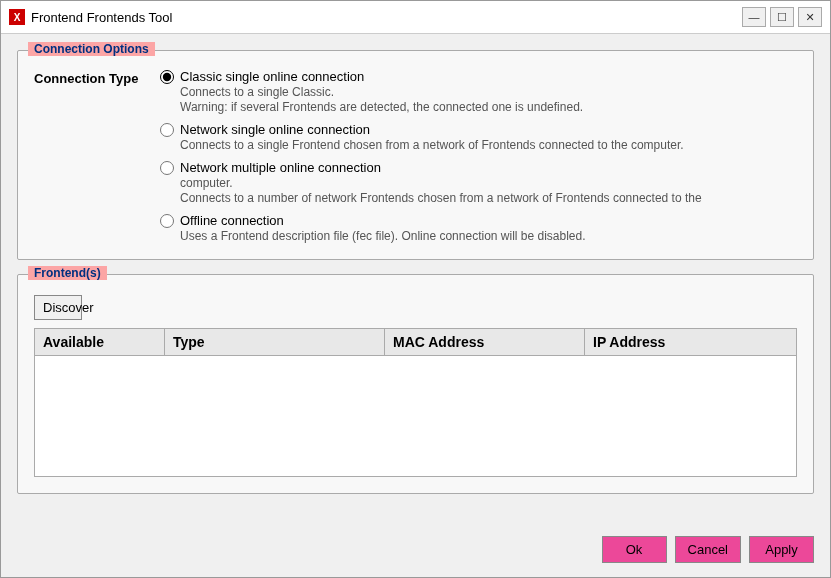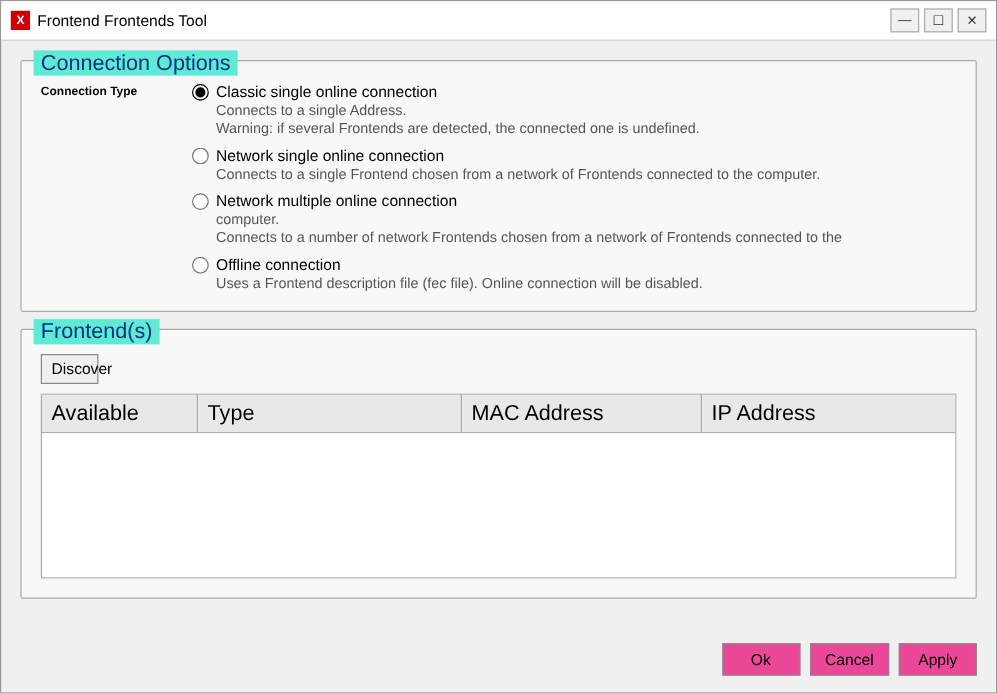--- a/index.html
+++ b/index.html
@@ -73,34 +73,34 @@
       border: 1px solid #aaa;
       border-radius: 2px;
       padding: 12px 16px 16px 16px;
       position: relative;
       background: #f8f8f8;
     }
     .group-box-legend {
       position: absolute;
       top: -9px;
       left: 10px;
-      background: #5eead4;
+      background: #fca5a5;
       padding: 0 6px;
-      font-weight: normal;
+      font-weight: bold;
       color: #003080;
-      font-size: 18px;
+      font-size: 12px;
     }
     .connection-options-layout {
       display: flex;
       gap: 16px;
       padding-top: 6px;
     }
     .connection-type-label {
       font-weight: bold;
-      font-size: 10px;
+      font-size: 13px;
       white-space: nowrap;
       padding-top: 2px;
       min-width: 110px;
     }
     .radio-group {
       display: flex;
       flex-direction: column;
       gap: 8px;
     }
     .radio-option {
@@ -150,22 +150,22 @@
       background: #fff;
     }
     .table-header {
       display: grid;
       grid-template-columns: 130px 220px 200px 1fr;
       background: #e8e8e8;
       border-bottom: 1px solid #aaa;
     }
     .table-header-cell {
       padding: 5px 8px;
-      font-size: 18px;
-      font-weight: normal;
+      font-size: 14px;
+      font-weight: bold;
       border-right: 1px solid #aaa;
     }
     .table-header-cell:last-child { border-right: none; }
     .table-body {
       min-height: 120px;
       background: #fff;
     }
     
     .bottom-bar {
       display: flex;
@@ -206,21 +206,21 @@
       <span class="group-box-legend">Connection Options</span>
       <div class="connection-options-layout">
         <span class="connection-type-label">Connection Type</span>
         <div class="radio-group">
 
           <div class="radio-option">
             <div class="radio-row">
               <input type="radio" name="connection_type" class="radio-input" checked="" style="">
               <span class="radio-main-label">Classic single online connection</span>
             </div>
-            <span class="radio-sub-label">Connects to a single Address.</span>
+            <span class="radio-sub-label">Connects to a single Classic.</span>
             <span class="radio-sub-label">Warning: if several Frontends are detected, the connected one is undefined.</span>
           </div>
 
           <div class="radio-option">
             <div class="radio-row">
               <input type="radio" name="connection_type" class="radio-input" style="">
               <span class="radio-main-label">Network single online connection</span>
             </div>
             <span class="radio-sub-label">Connects to a single Frontend chosen from a network of Frontends connected to the computer.</span>
           </div>

